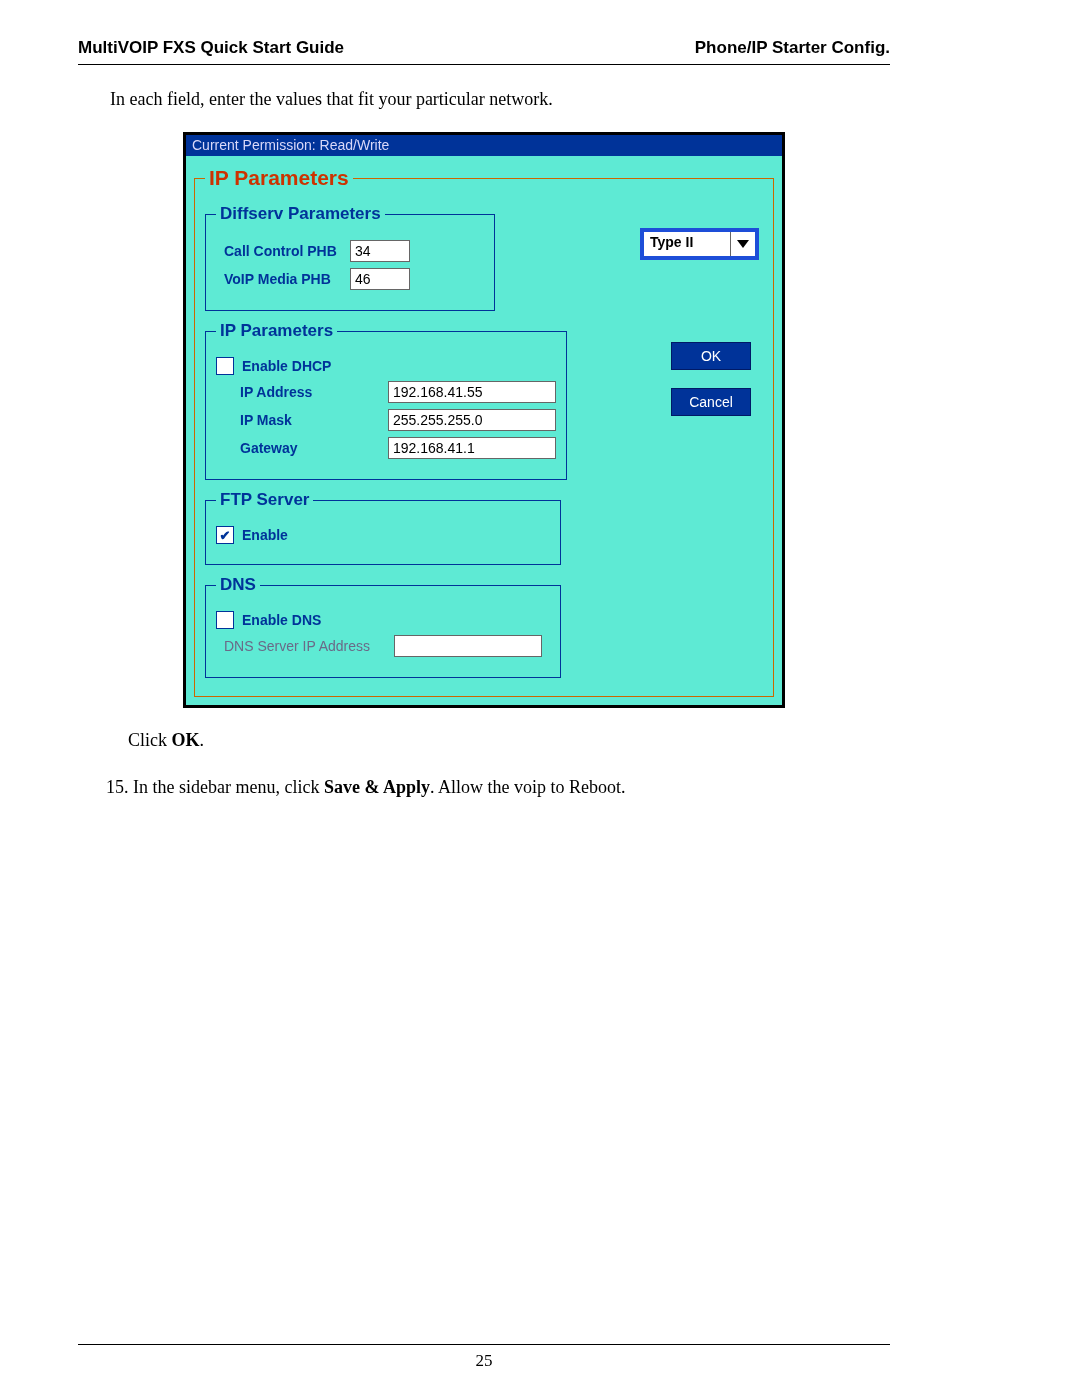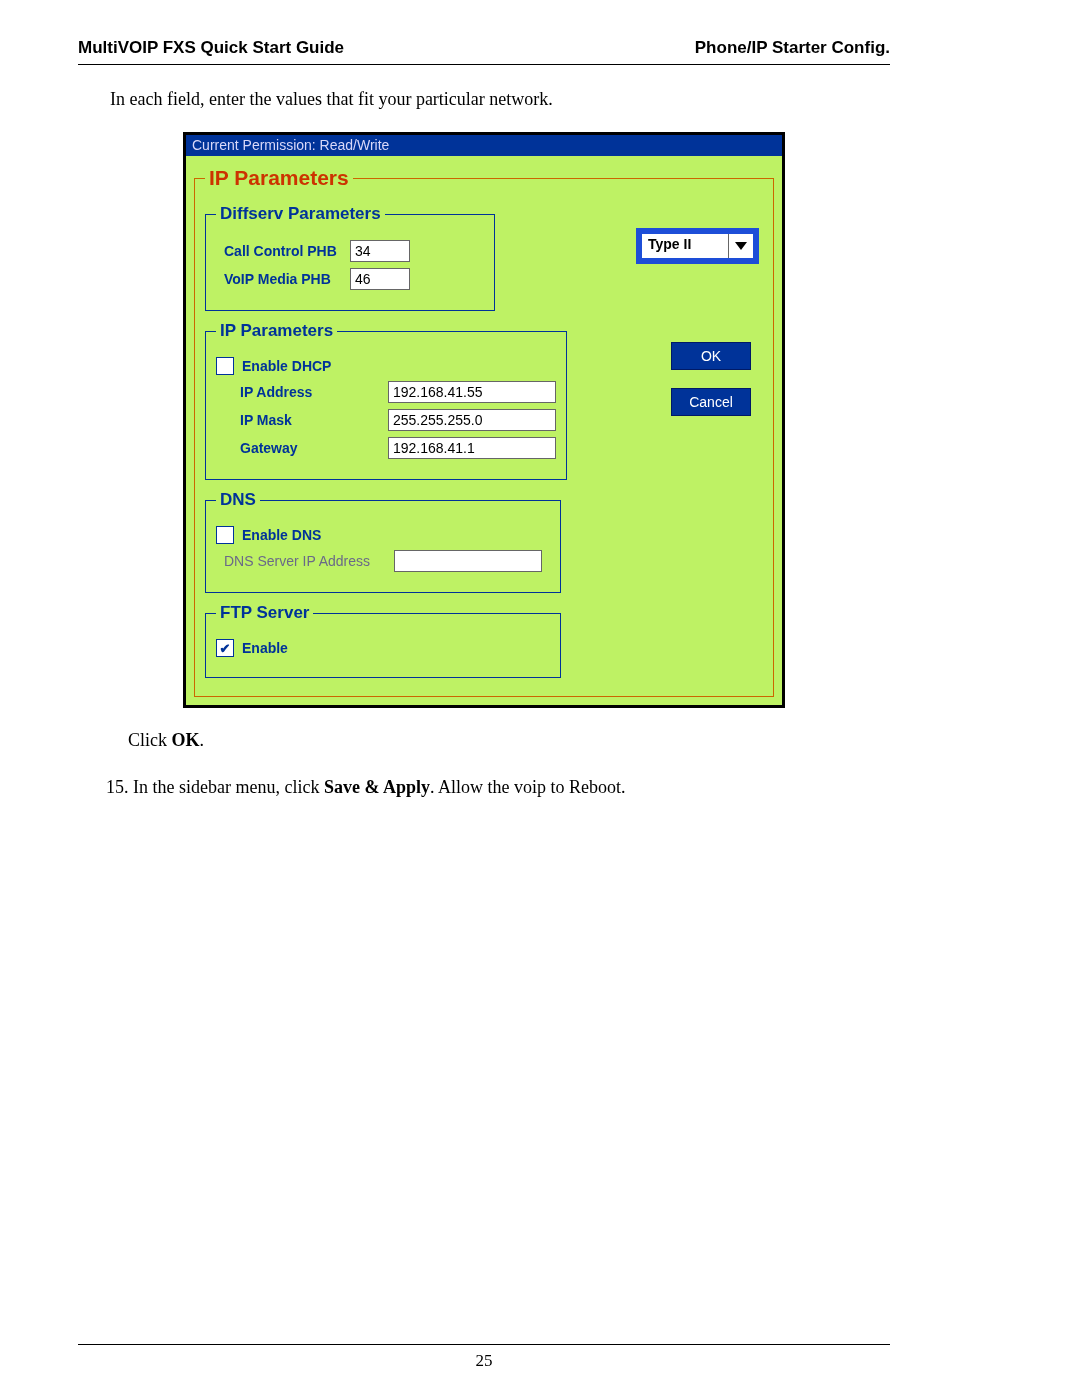--- a/index.html
+++ b/index.html
@@ -26,21 +26,21 @@
   }
   .intro {
     margin-top: 24px;
     margin-left: 32px;
     font-size: 18px;
   }
   .screenshot {
     margin: 22px auto 4px auto;
     width: 596px;
     border: 3px solid #000;
-    background: #bef264;
+    background: #5eead4;
     font-family: Arial, Helvetica, sans-serif;
   }
   .statusbar {
     background: #003399;
     color: #d8d8f9;
     font-size: 14px;
     padding: 2px 6px 3px 6px;
   }
   .panel-body {
     padding: 10px 8px 8px 8px;
@@ -109,21 +109,21 @@
     font-size: 13px;
     font-weight: bold;
     color: #003399;
     background: #fff;
   }
   .type-dd {
     position: absolute;
     top: 38px;
     right: 14px;
     display: flex;
-    border: 6px solid #1d4ed8;
+    border: 4px solid #1d4ed8;
     height: 24px;
     font-size: 14px;
     background: #fff;
     font-family: Arial, sans-serif;
   }
   .type-dd .val {
     width: 74px;
     padding: 2px 6px;
     font-weight: bold;
   }
@@ -240,39 +240,39 @@
             <span class="lbl sub">IP Mask</span>
             <input class="text w170" value="255.255.255.0" style="">
           </div>
           <div class="row">
             <span class="lbl sub">Gateway</span>
             <input class="text w170" value="192.168.41.1" style="">
           </div>
         </fieldset>
 
         <fieldset class="inner">
+          <legend>FTP Server</legend>
+          <div class="row">
+            <span class="cb">✔</span>
+            <span class="lbl" style="width:auto;padding-left:0;">Enable</span>
+          </div>
+        </fieldset>
+
+        <fieldset class="inner">
           <legend>DNS</legend>
           <div class="row">
             <span class="cb"></span>
             <span class="lbl" style="width:auto;padding-left:0;">Enable DNS</span>
           </div>
           <div class="row">
             <span class="lbl disabled" style="width:170px;">DNS Server IP Address</span>
             <input class="text" style="width: 148px;" value="">
           </div>
         </fieldset>
 
-        <fieldset class="inner">
-          <legend>FTP Server</legend>
-          <div class="row">
-            <span class="cb">✔</span>
-            <span class="lbl" style="width:auto;padding-left:0;">Enable</span>
-          </div>
-        </fieldset>
-
       </fieldset>
     </div>
   </div>
 
   <div class="after-text">
     <span>Click </span><b>OK</b><span>.</span>
   </div>
 
   <div class="step">
     <span>15.</span><span>  In the sidebar menu, click </span><b>Save &amp; Apply</b><span>.  Allow the voip to Reboot.</span>

